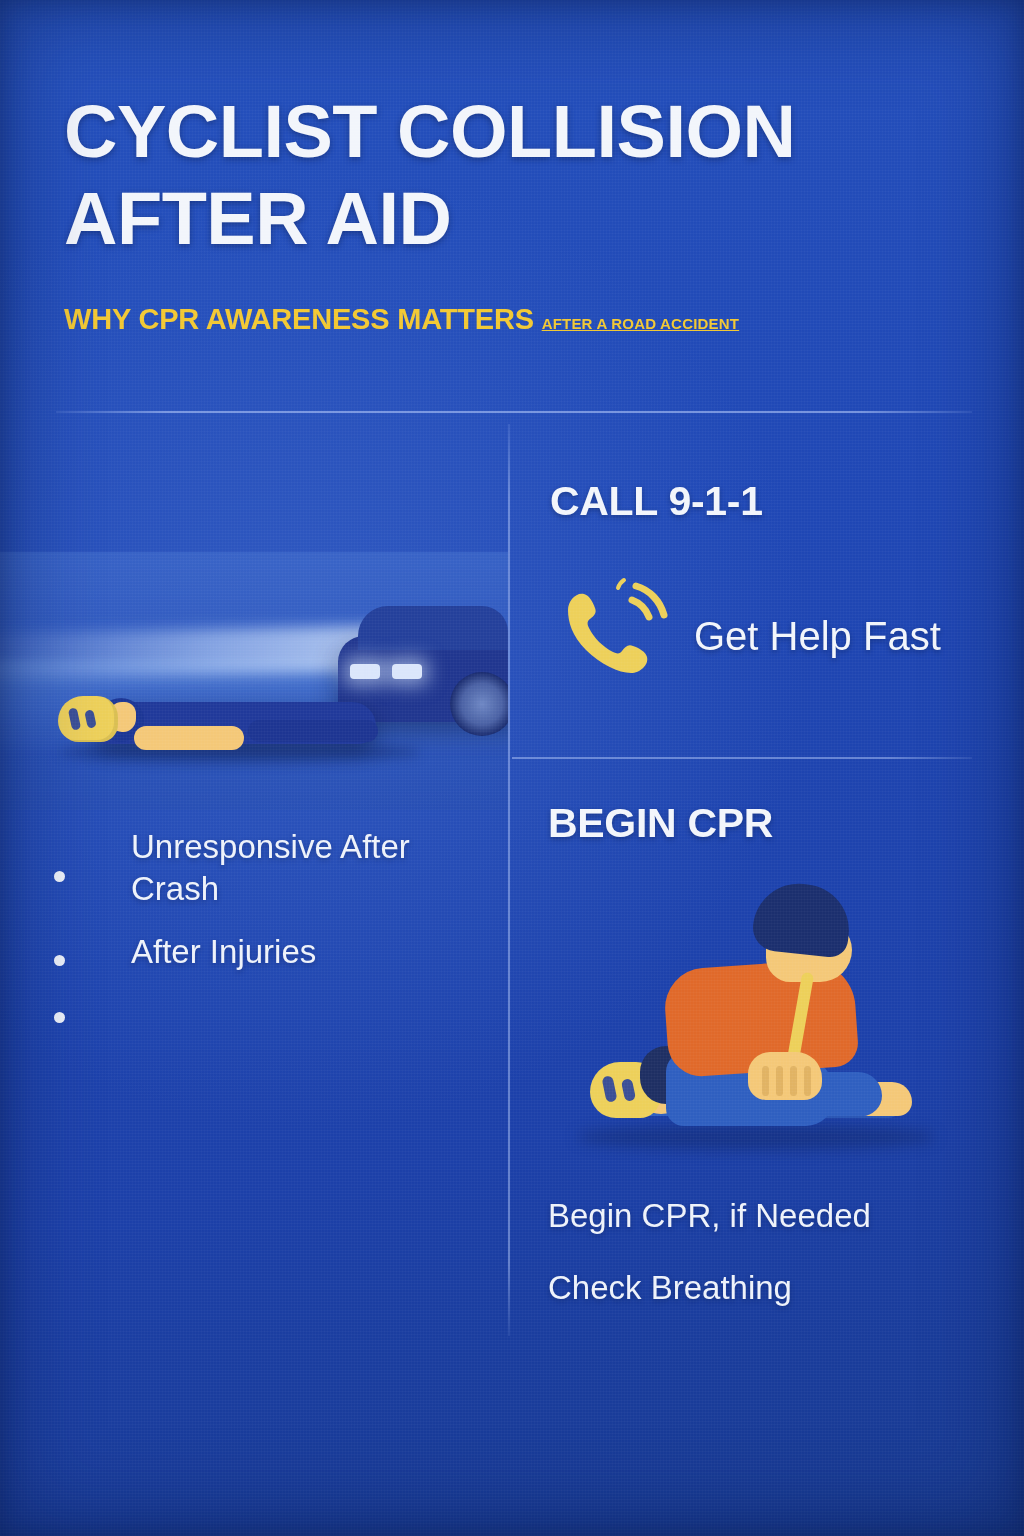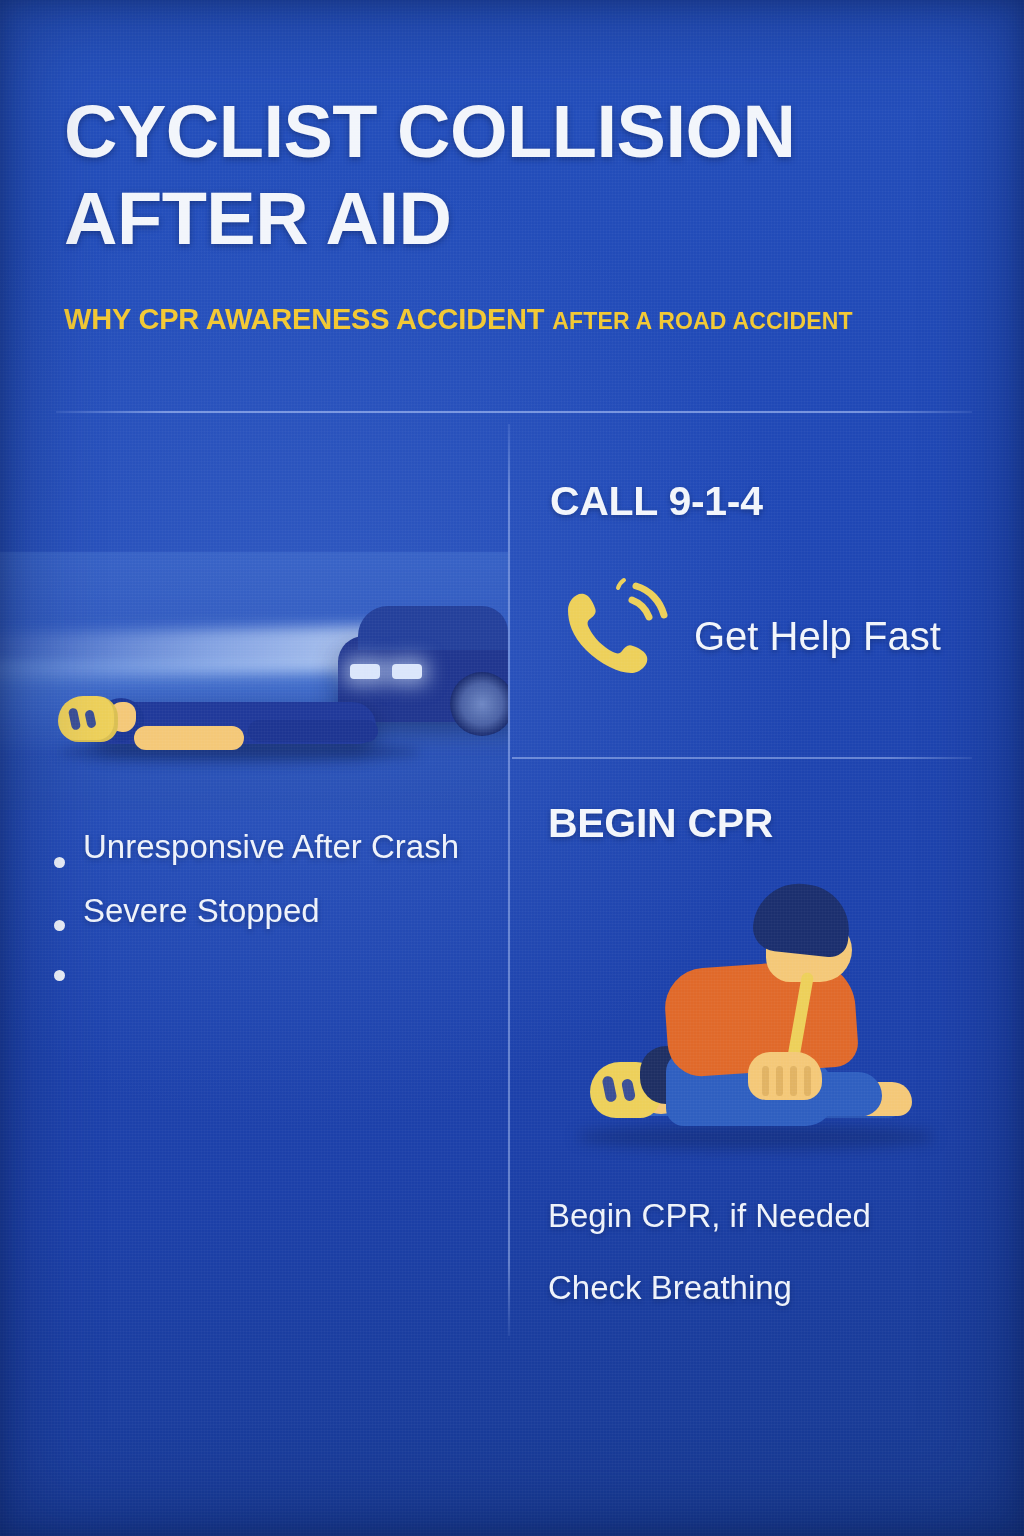--- a/index.html
+++ b/index.html
@@ -61,22 +61,23 @@
 
   .subtitle {
     margin-top: 48px;
     font-size: 29px;
     font-weight: bold;
     color: #f2c833;
     letter-spacing: -0.2px;
     white-space: nowrap;
   }
   .subtitle .small {
-    font-size: 23px;
+    font-size: 15px;
     letter-spacing: 0.2px;
+    text-decoration: underline;
   }
 
   .rule-top {
     position: absolute;
     top: 411px; left: 56px;
     width: 916px; height: 2px;
     background: linear-gradient(90deg, rgba(190,210,255,0.10), rgba(190,210,255,0.55) 12%, rgba(190,210,255,0.55) 88%, rgba(190,210,255,0.10));
     z-index: 3;
   }
   .rule-vert {
@@ -233,26 +234,27 @@
 
   
   .bullets {
     position: absolute;
     top: 826px; left: 54px;
     width: 430px;
     z-index: 4;
   }
   .bullet {
     display: flex;
-    align-items: flex-end;
+    align-items: center;
     color: #eef2fa;
     font-size: 33px;
     line-height: 1.26;
     margin-bottom: 22px;
     text-shadow: 0 2px 5px rgba(8,24,70,0.35);
+    gap: 48px;
   }
   .bullet .dot {
     flex: 0 0 auto;
     width: 11px; height: 11px;
     border-radius: 50%;
     background: #eef2fa;
     margin: 17px 18px 0 0;
   }
 
   
@@ -438,21 +440,21 @@
 <body>
 
 <div id="poster">
 
   <div class="header">
     <h1 class="title">
       <span class="line1">CYCLIST COLLISION</span>
       <span class="line2">AFTER AID</span>
     </h1>
     <div class="subtitle">
-      <span>WHY CPR AWARENESS ACCIDENT</span>
+      <span>WHY CPR AWARENESS MATTERS</span>
       <span class="small">AFTER A ROAD ACCIDENT</span>
     </div>
   </div>
 
   <div class="rule-top"></div>
   <div class="rule-vert"></div>
   <div class="rule-right"></div>
 
 
   <div class="road-scene">
@@ -479,28 +481,28 @@
     </div>
   </div>
 
   <div class="bullets">
     <div class="bullet">
       <span class="dot"></span>
       <span>Unresponsive After Crash</span>
     </div>
     <div class="bullet">
       <span class="dot"></span>
-      <span>Severe Stopped</span>
+      <span>After Injuries</span>
     </div>
     <div class="bullet">
       <span class="dot"></span>
     </div>
   </div>
 
-  <h2 class="sec-head" id="head-call">CALL 9-1-4</h2>
+  <h2 class="sec-head" id="head-call">CALL 9-1-1</h2>
 
   <div class="call-row">
     <svg class="phone-icon" viewBox="0 0 128 120">
       <path d="M20 34c0-9 8-18 16-16 5 1 9 8 11 14 2 5-1 8-5 11-3 2-3 5-1 9 5 10 14 19 24 24 4 2 7 2 9-1 3-4 6-7 11-5 6 2 13 6 14 11 2 8-7 16-16 16-12 0-31-9-45-23S20 46 20 34z" fill="#edd05a"></path>
       <path d="M84 24c8 3 14 9 17 17" fill="none" stroke="#edd05a" stroke-width="7" stroke-linecap="round"></path>
       <path d="M88 10c14 4 24 15 28 29" fill="none" stroke="#edd05a" stroke-width="7" stroke-linecap="round"></path>
       <path d="M76 4c-3 2-5 5-6 8" fill="none" stroke="#edd05a" stroke-width="4" stroke-linecap="round"></path>
     </svg>
     <span class="call-text">Get Help Fast</span>
   </div>

